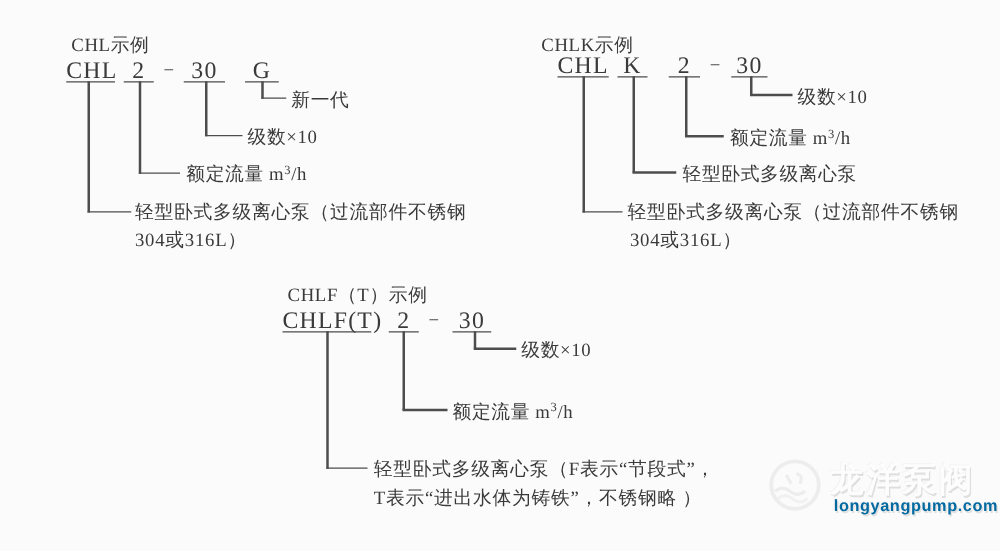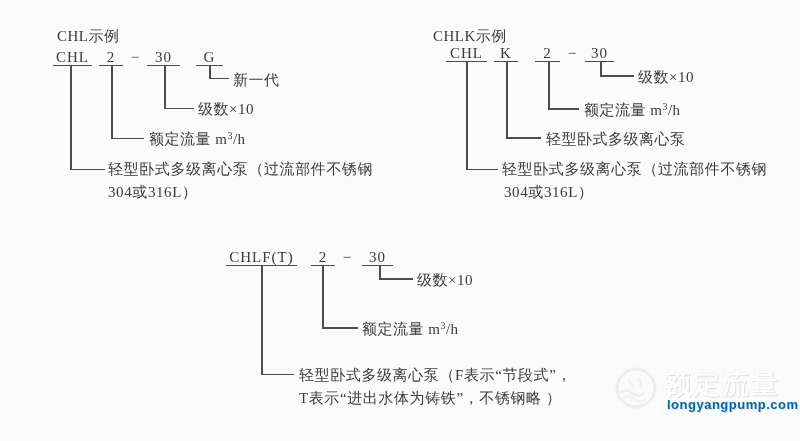--- a/index.html
+++ b/index.html
@@ -4,21 +4,21 @@
 <style>
   html,body{margin:0;padding:0;background:#ffffff;}
   .stage{
     position:relative;width:800px;height:441px;overflow:hidden;
     background:#fbfbfb;
     font-family:"Liberation Serif","DejaVu Serif",serif;
     color:#3a3a3a;
   }
   .t{position:absolute;font-size:15px;white-space:nowrap;letter-spacing:.5px;}
   .seg{
-    position:absolute;top:0;height:16px;line-height:16px;font-size:15px;
+    position:absolute;top:0;height:16px;line-height:16px;font-size:19px;
     text-align:center;border-bottom:1.5px solid #4d4d4d;letter-spacing:1px;
   }
   .dash{
     position:absolute;height:16px;line-height:16px;font-size:15px;
     text-align:center;
   }
   .line{position:absolute;background:#4d4d4d;}
   .lbl{position:absolute;font-size:15px;white-space:nowrap;letter-spacing:.5px;}
   .desc{position:absolute;font-size:15px;white-space:nowrap;letter-spacing:.6px;}
   .sup{font-size:10px;position:relative;top:-5px;}
@@ -86,20 +86,21 @@
 
   <div class="line" style="left:506px;top:61px;width:1.5px;height:77px;"></div>
   <div class="line" style="left:506px;top:137px;width:35px;height:1.5px;"></div>
   <div class="lbl" style="left:546px;top:130px;">轻型卧式多级离心泵</div>
 
   <div class="line" style="left:466px;top:61px;width:1.5px;height:109px;"></div>
   <div class="line" style="left:466px;top:168.5px;width:32px;height:1.5px;"></div>
   <div class="desc" style="left:502px;top:160px;">轻型卧式多级离心泵（过流部件不锈钢</div>
   <div class="desc" style="left:504px;top:183px;">304或316L）</div>
 
+  <div class="t" style="left:230px;top:227px;">CHLF（T）示例</div>
 
   <div class="seg" style="left:226px;top:249px;width:71px;">CHLF(T)</div>
   <div class="seg" style="left:311px;top:249px;width:24px;">2</div>
   <div class="dash" style="left:339px;top:249px;width:16px;">−</div>
   <div class="seg" style="left:362px;top:249px;width:31px;">30</div>
 
   <div class="line" style="left:379px;top:265px;width:1.5px;height:14px;"></div>
   <div class="line" style="left:379px;top:278px;width:34px;height:1.5px;"></div>
   <div class="lbl" style="left:417px;top:271px;">级数×10</div>
 
@@ -112,17 +113,17 @@
   <div class="desc" style="left:299px;top:389px;">T表示“进出水体为铸铁”，不锈钢略 ）</div>
   <div class="desc" style="left:299px;top:366px;">轻型卧式多级离心泵（F表示“节段式”，</div>
 
   <div class="wm">
     <svg width="48" height="48" viewBox="0 0 48 48">
       <circle cx="24" cy="22" r="19" fill="none" stroke="#ededed" stroke-width="3"></circle>
       <path d="M8 27 q6 -5 12 0 q6 5 12 0" fill="none" stroke="#ededed" stroke-width="2.5"></path>
       <path d="M10 33 q6 -5 12 0 q6 5 12 0" fill="none" stroke="#f1f1f1" stroke-width="2.5"></path>
       <path d="M17 14 l4 7 M25 13 q6 1 3 8" fill="none" stroke="#ededed" stroke-width="2.5"></path>
     </svg>
-    <div class="wm-brand">额定流量</div>
+    <div class="wm-brand">龙洋泵阀</div>
     <div class="wm-url">longyangpump.com</div>
   </div>
 
 </div>
 
 </body></html>

